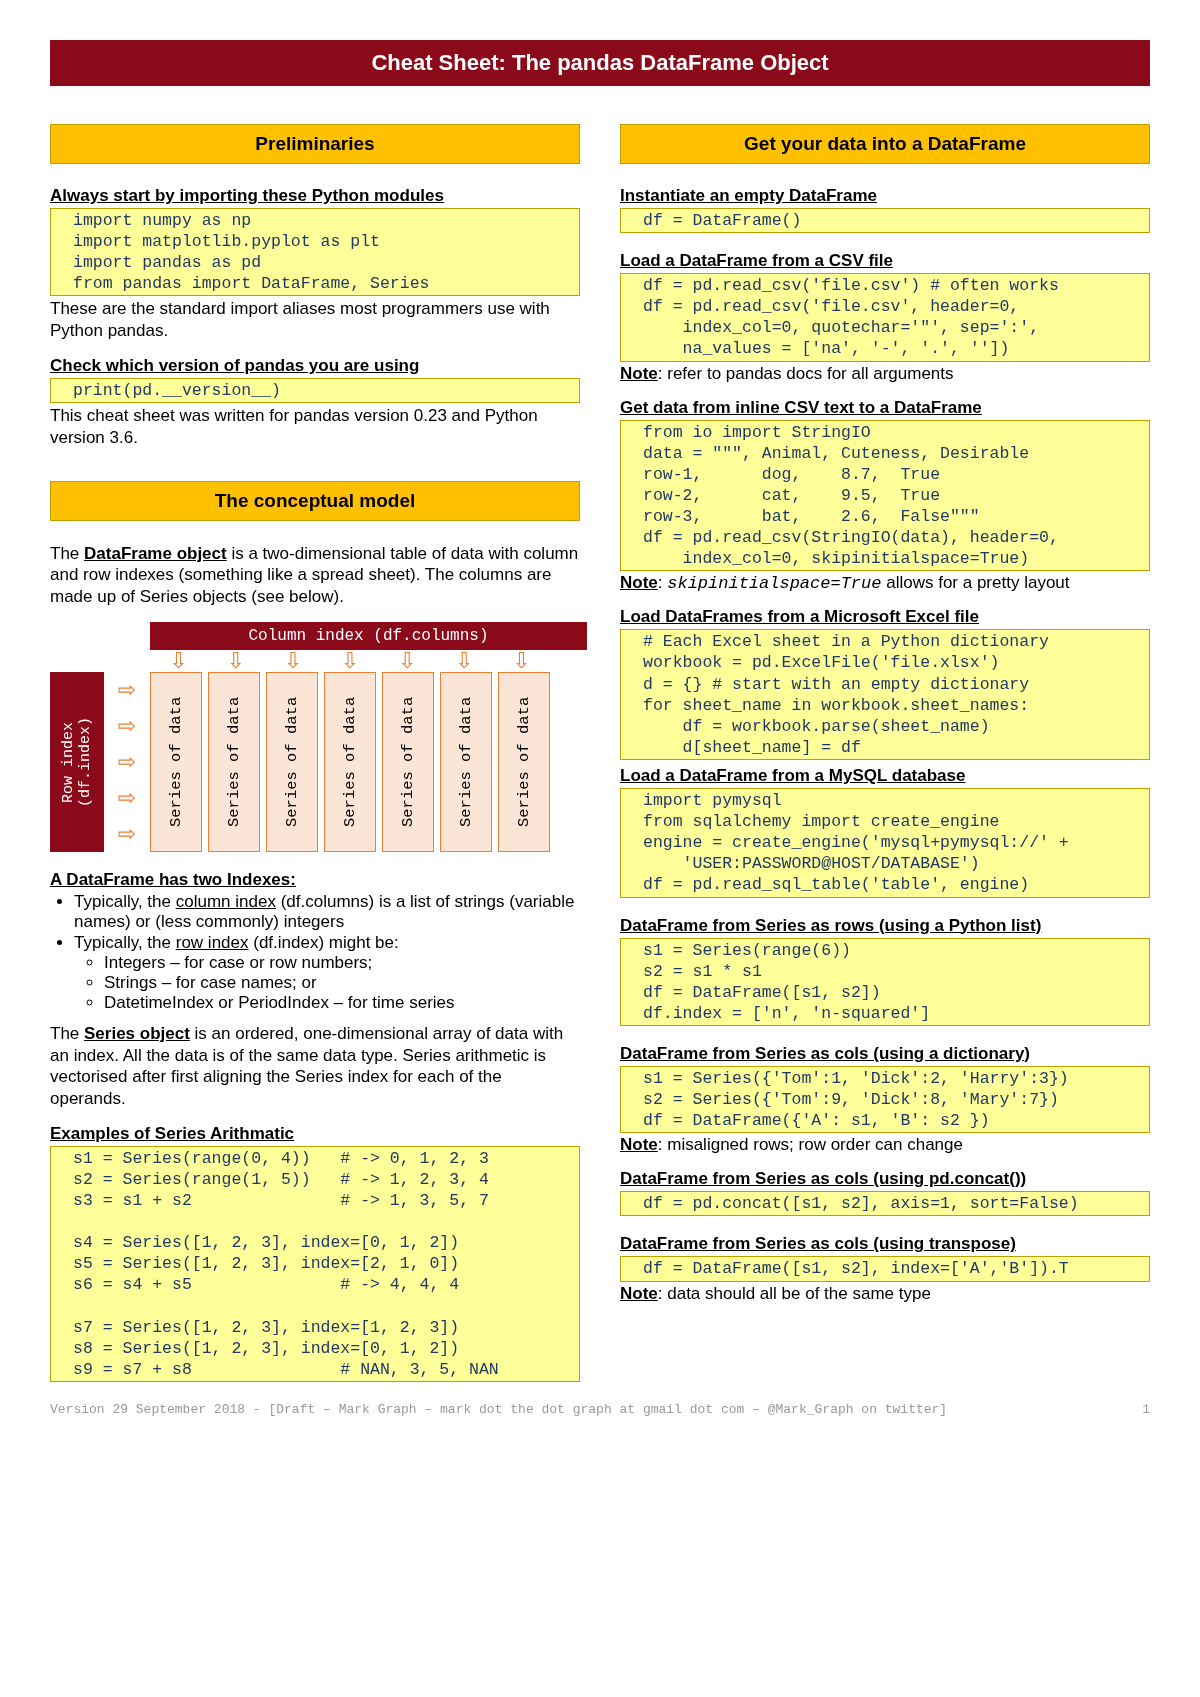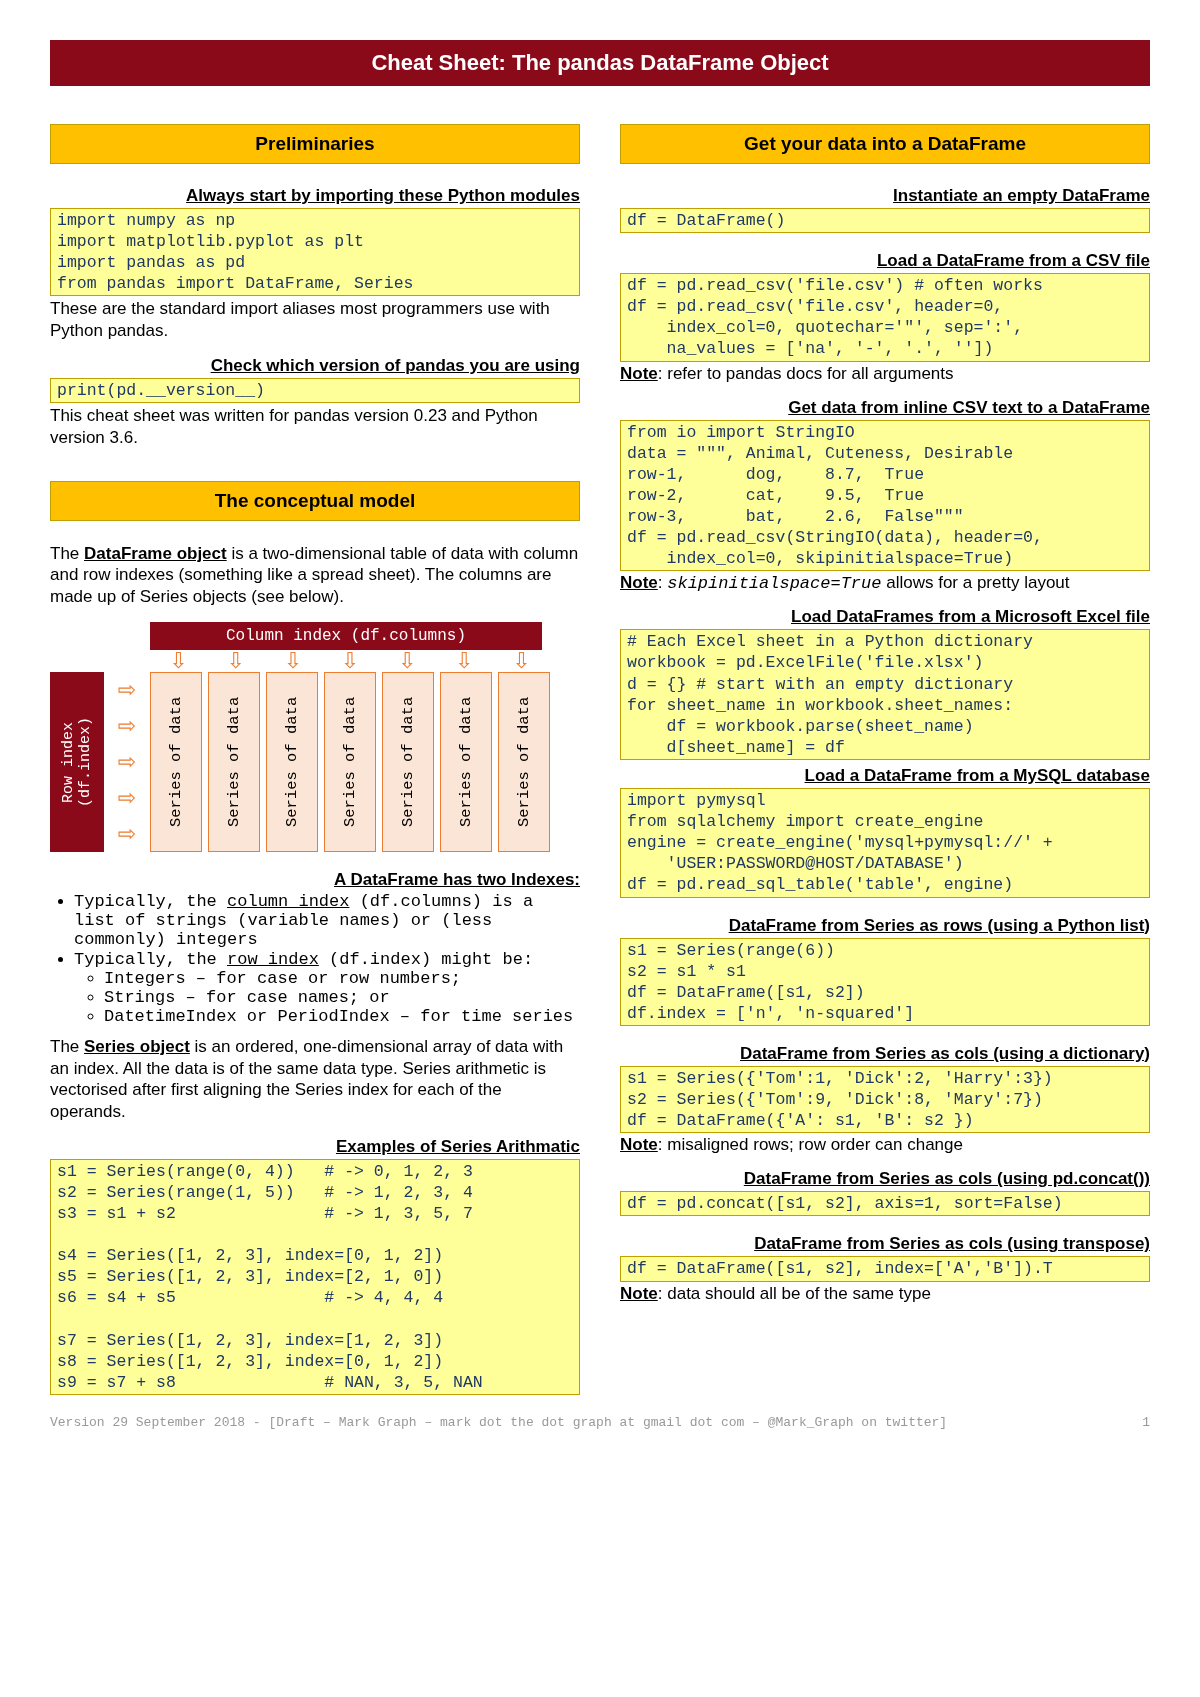--- a/index.html
+++ b/index.html
@@ -36,56 +36,55 @@
     padding: 8px 4px;
     font-size: 19px;
     margin-bottom: 22px;
   }
   .subhead {
     font-weight: bold;
     text-decoration: underline;
     font-size: 17px;
     margin-top: 6px;
     margin-bottom: 2px;
-    text-align: right;
   }
   .codebox {
     background: #ffff99;
     border: 1px solid #bfa000;
     font-family: "Courier New", monospace;
     font-size: 16.5px;
-    padding: 1px 6px;
+    padding: 1px 22px;
     white-space: pre;
     color: #1f3864;
     line-height: 1.28;
     overflow: hidden;
   }
   .body-text {
     font-size: 17px;
     line-height: 1.28;
     margin: 2px 0 14px 0;
   }
   .note { margin: 2px 0 14px 0; }
   .note .u { text-decoration: underline; text-align: right; }
   .mono { font-family: "Courier New", monospace; }
-  ul.bullets { list-style: disc; padding-left: 24px; margin: 2px 0 10px 0; font-family: Liberation Mono, monospace; }
+  ul.bullets { list-style: disc; padding-left: 24px; margin: 2px 0 10px 0; }
   ul.bullets > li { margin: 1px 0; }
   ul.sub { list-style: circle; padding-left: 30px; }
   .spacer { height: 18px; }
 
   
   .diagram { margin: 14px 0 18px 0; }
   .col-index-bar {
     background: #8b0a1a;
     color: #fff;
     font-family: "Courier New", monospace;
     text-align: center;
     padding: 5px 0;
     margin-left: 100px;
-    width: 392px;
+    width: 437px;
     font-size: 16px;
   }
   .down-arrows {
     display: flex;
     margin-left: 100px;
     width: 400px;
   }
   .down-arrows .da { flex:1; text-align:center; color:#ed7d31; font-size:22px; line-height:1; }
   .diagram-body { display:flex; }
   .row-index-label {

